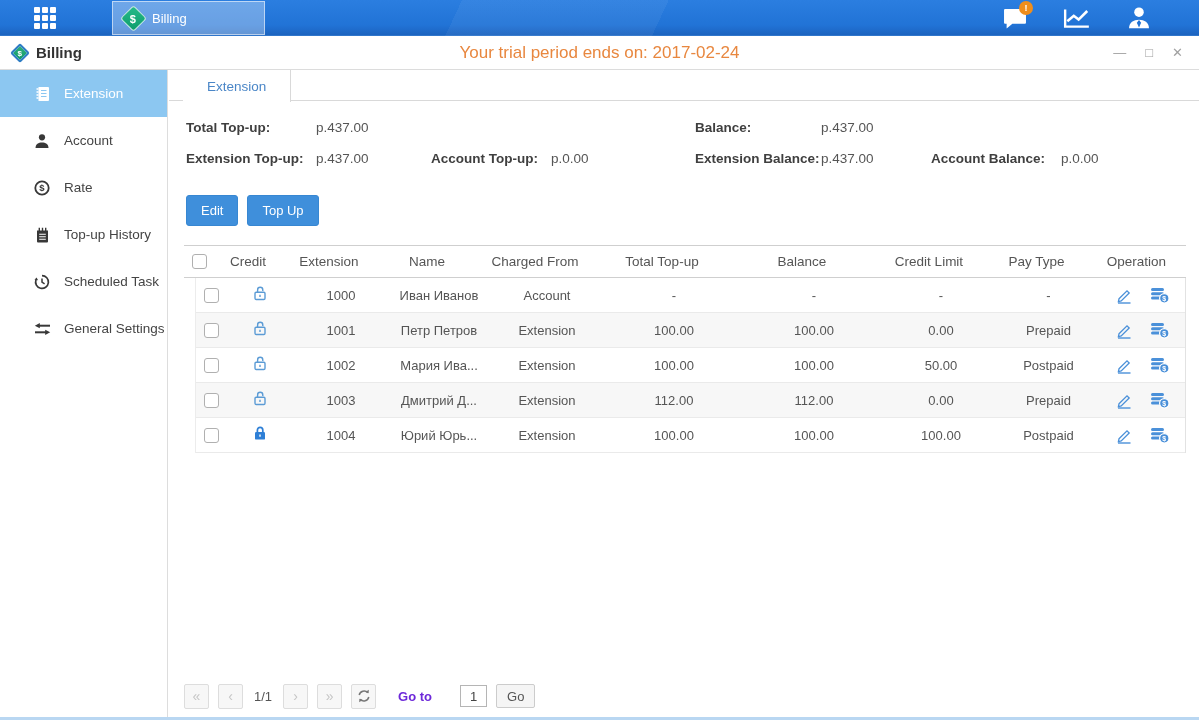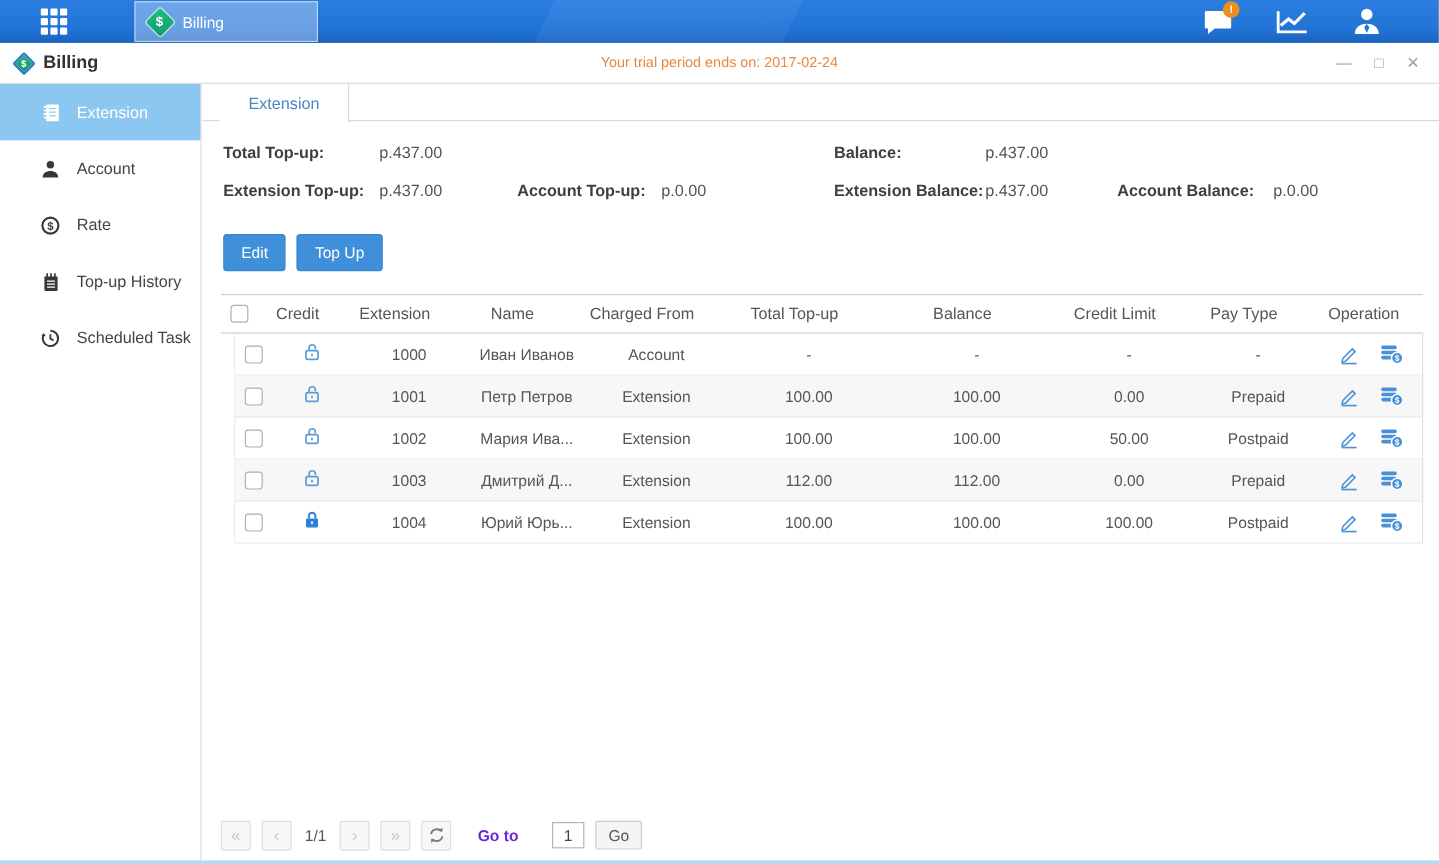--- a/index.html
+++ b/index.html
@@ -33,21 +33,21 @@
   .titlebar { position:absolute; top:36px; left:0; width:1199px; height:34px;
               background:#fff; border-bottom:1px solid #dcdcdc; }
   .tb-left { position:absolute; left:13px; top:0; height:33px; display:flex; align-items:center; gap:9px; }
   .diamond2 { width:14px; height:14px; transform:rotate(45deg);
               background:linear-gradient(135deg,#2fb07c,#0d9a69);
               border:2px solid #2d7cc4; border-radius:2px;
               display:flex; align-items:center; justify-content:center; }
   .diamond2 i { transform:rotate(-45deg); font-style:normal; color:#fff; font-weight:bold; font-size:8px; }
   .win-title { font-size:15px; font-weight:bold; color:#333; }
   .trial { position:absolute; left:50%; transform:translateX(-50%); top:0; line-height:33px;
-           color:#e8873f; font-size:12px; white-space:nowrap; }
+           color:#e8873f; font-size:17px; white-space:nowrap; }
   .win-ctrls { position:absolute; right:16px; top:0; height:33px; display:flex; align-items:center; gap:19px;
                color:#a0a0a0; font-size:13px; }
   .win-ctrls span { cursor:pointer; line-height:1; }
 
   
   .sidebar { position:absolute; top:70px; left:0; width:168px; bottom:3px;
              background:#fff; border-right:1px solid #ddd; }
   .side-item { height:47px; display:flex; align-items:center; gap:13px; padding-left:33px;
                font-size:13.5px; color:#444; cursor:pointer; }
   .side-item .sicon { width:18px; height:17px; display:flex; align-items:center; justify-content:center; color:#383838; }
@@ -207,20 +207,31 @@
   <div class="side-item">
     <span class="sicon">
       <svg width="16" height="16" viewBox="0 0 16 16">
           <path d="M8 1.6 a6.4 6.4 0 1 1 -6 4.2" fill="none" stroke="currentColor" stroke-width="1.7"></path>
           <path d="M0.5 5.8 l2 -2.4 1.6 2.8 z" fill="currentColor"></path>
           <path d="M8 4.6 v3.6 l2.6 1.6" fill="none" stroke="currentColor" stroke-width="1.5"></path>
         </svg>
     </span>
     <span>Scheduled Task</span>
   </div>
+  <div class="side-item">
+    <span class="sicon">
+      <svg width="17" height="16" viewBox="0 0 17 16">
+          <path d="M5 4.7 h11" stroke="currentColor" stroke-width="2"></path>
+          <path d="M0.8 4.7 l5 -2.6 v5.2 z" fill="currentColor"></path>
+          <path d="M1 11.3 h11" stroke="currentColor" stroke-width="2"></path>
+          <path d="M16.2 11.3 l-5 -2.6 v5.2 z" fill="currentColor"></path>
+        </svg>
+    </span>
+    <span>General Settings</span>
+  </div>
 </div>
 
 <div class="content">
 
   <div class="tabstrip">
     <div class="tab">
       <span>Extension</span>
     </div>
   </div>
 

